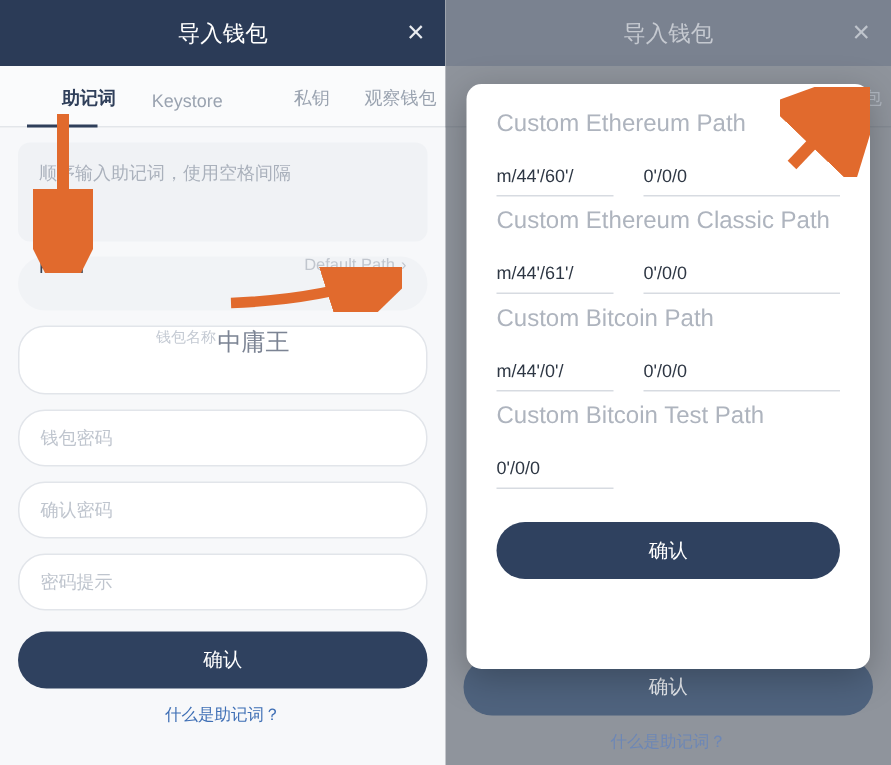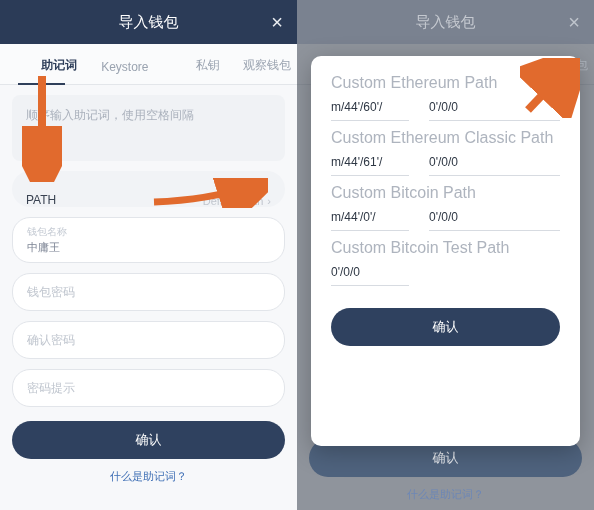--- a/index.html
+++ b/index.html
@@ -98,21 +98,21 @@
     font-size: 12px;
     box-sizing: border-box;
   }
 
   .path-box {
     margin-top: 10px;
     background: #f1f3f6;
     border-radius: 18px;
     height: 36px;
     display: flex;
-    align-items: flex-end;
+    align-items: flex-start;
     padding: 0 14px;
     justify-content: space-between;
     color: #3a4352;
     font-size: 12px;
     cursor: pointer;
   }
   .path-box .right-label {
     color: #c1c6ce;
     font-size: 11px;
     display: flex;
@@ -126,28 +126,28 @@
     border: 1px solid #e2e5ea;
     border-radius: 18px;
     height: 36px;
     padding: 0 14px;
     display: flex;
     align-items: center;
     color: #bfc5ce;
     font-size: 12px;
   }
   .field.named {
-    flex-direction: column;
+    flex-direction: row;
     height: 44px;
     align-items: flex-start;
     justify-content: center;
     gap: 1px;
   }
   .field.named .label { font-size: 10px; color: #c4cad3; }
-  .field.named .value { font-size: 11px; color: #7c8494; font-family: Liberation Mono, monospace; }
+  .field.named .value { font-size: 16px; color: #7c8494; font-family: Liberation Mono, monospace; }
 
   .agree {
     margin-top: 14px;
     text-align: center;
     font-size: 10px;
     color: #b7bdc6;
     display: flex;
     align-items: center;
     justify-content: center;
     gap: 5px;
@@ -222,20 +222,21 @@
     margin-top: 8px;
     gap: 20px;
     align-items: center;
   }
   .path-row > div {
     border-bottom: 1px solid #d7dbe1;
     padding-bottom: 6px;
     font-size: 12px;
     color: #2e3744;
     flex: 1;
+    margin-top: 10px;
   }
   .path-row > div:first-child { flex: 0 0 78px; }
 
   .modal-confirm {
     margin-top: 22px;
     background: #2f415f;
     color: #fff;
     border-radius: 22px;
     height: 38px;
     display: flex; align-items: center; justify-content: center;

